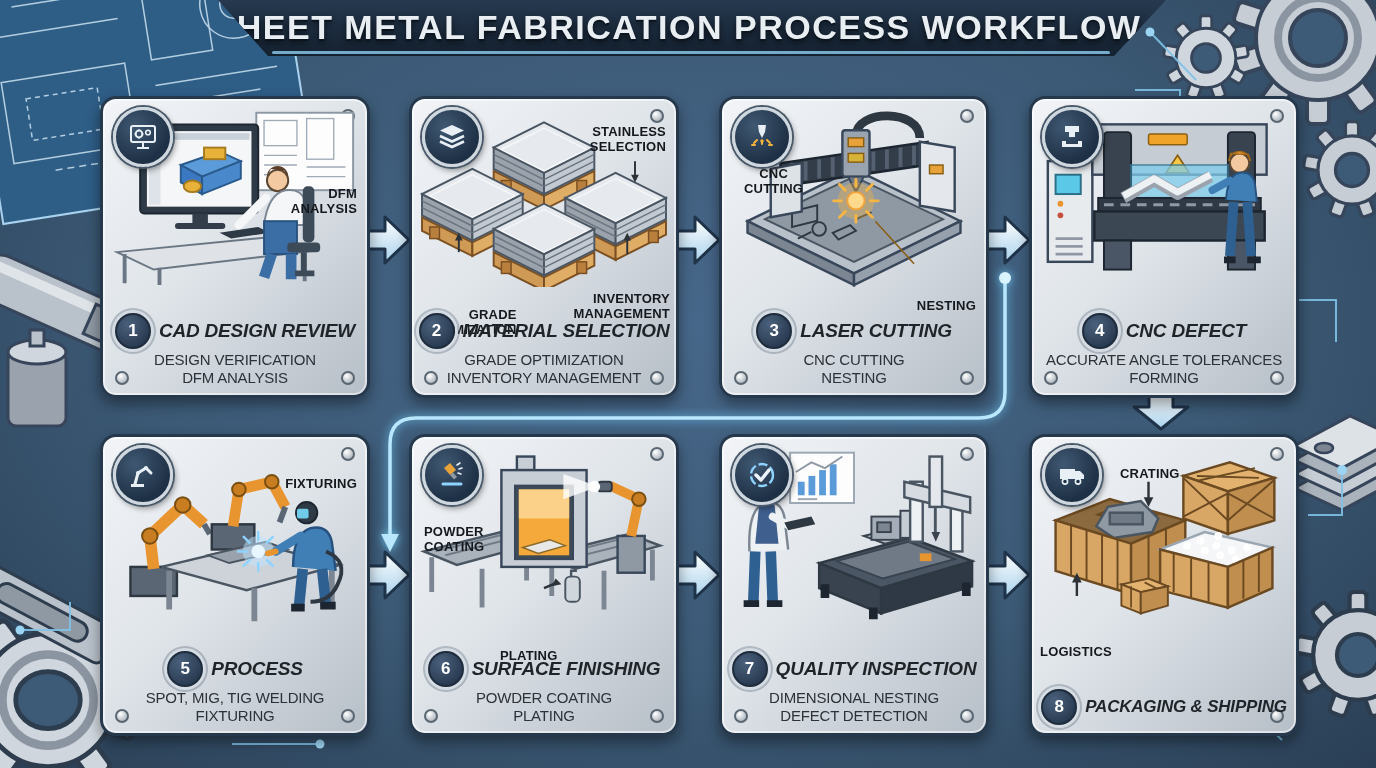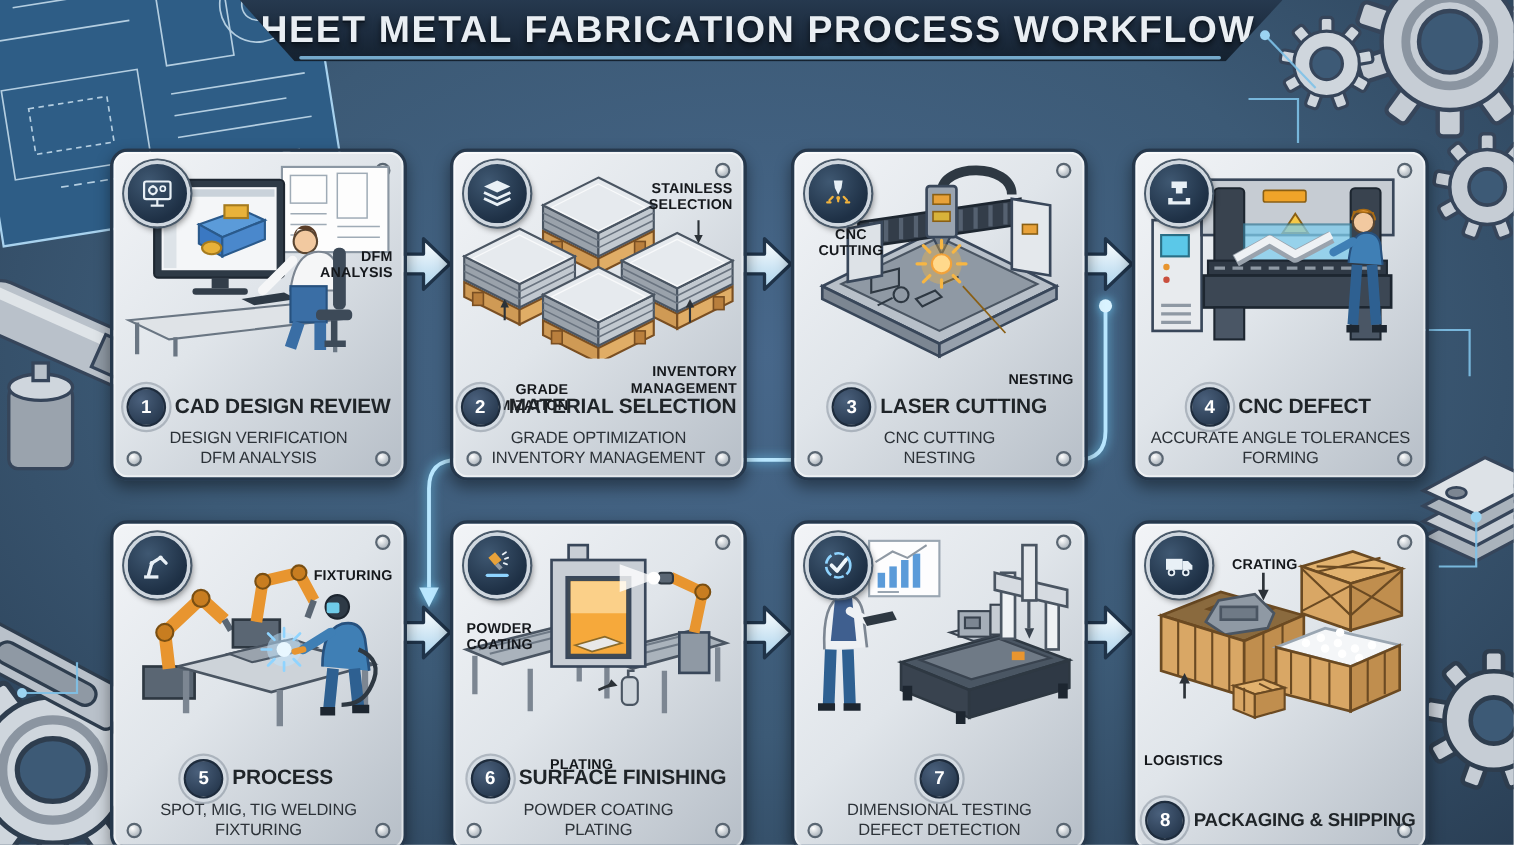--- a/index.html
+++ b/index.html
@@ -24,21 +24,20 @@
     position:absolute;left:0;right:0;top:0;line-height:54px;text-align:center;
     font-size:34px;font-weight:800;letter-spacing:1.5px;color:#e9eef3;
     text-shadow:0 2px 0 #0b1520, 0 4px 6px rgba(0,0,0,.6);
   }
   
   .card{
     position:absolute;width:264px;height:296px;z-index:3;
     background:linear-gradient(135deg,#f2f4f7 0%,#e0e5ea 45%,#b6bec7 100%);
     border:3px solid #26384c;border-radius:16px;
     box-shadow:0 6px 14px rgba(0,0,0,.4), inset 0 0 0 2px rgba(255,255,255,.55);
-    margin-top:39px;
   }
   .c0{left:100px;top:96px}.c1{left:409px;top:96px}.c2{left:719px;top:96px}.c3{left:1029px;top:96px}
   .c4{left:100px;top:434px}.c5{left:409px;top:434px}.c6{left:719px;top:434px}.c7{left:1029px;top:434px}
   .screw{position:absolute;width:10px;height:10px;border-radius:50%;
     background:radial-gradient(circle at 35% 30%,#fff,#98a3ad);border:2px solid #5a6672;}
   .screw.tr{top:10px;right:12px}.screw.bl{bottom:10px;left:12px}.screw.br{bottom:10px;right:12px}
   .icon-badge{
     position:absolute;top:8px;left:10px;width:54px;height:54px;border-radius:50%;z-index:4;
     background:radial-gradient(circle at 35% 30%,#3f5872,#1e3045 70%);
     border:3px solid #cfd7df;box-shadow:0 0 0 2px #4a5a6a, 2px 3px 6px rgba(0,0,0,.45);
@@ -61,21 +60,21 @@
   .c7 .a1{top:208px;left:8px}
   
   .caption{position:absolute;left:6px;right:6px;bottom:8px;text-align:center;z-index:6;}
   .title-row{display:flex;align-items:center;justify-content:center;gap:8px;}
   .num-badge{
     flex:0 0 auto;width:32px;height:32px;border-radius:50%;
     background:radial-gradient(circle at 35% 30%,#4a607c,#293b51 75%);
     border:2px solid #1e2c3d;box-shadow:0 0 0 3px #d5dce3, 0 0 0 5px #66748366;
     color:#fff;font-size:17px;font-weight:800;line-height:32px;text-align:center;
   }
-  .step-title{font-size:19px;font-weight:800;color:#1f2428;letter-spacing:-.2px;white-space:nowrap;}
+  .step-title{font-size:19px;font-weight:800;color:#1f2428;letter-spacing:-.2px;white-space:nowrap;font-style:italic;}
   .c7 .step-title{font-size:17px}
   .step-sub{margin-top:2px;font-size:15px;font-weight:400;color:#2c3238;
     line-height:1.2;white-space:pre-line;letter-spacing:-.2px;}
   
   .flow-arrow{position:absolute;z-index:3;width:54px;height:56px;}
   .ar0{left:357px;top:212px}.ar1{left:667px;top:212px}.ar2{left:977px;top:212px}
   .ar3{left:357px;top:547px}.ar4{left:667px;top:547px}.ar5{left:977px;top:547px}
   .down-arrow{position:absolute;z-index:3;left:1131px;top:391px;width:60px;height:40px;}
 </style>
 </head>
@@ -636,22 +635,23 @@
     <path d="M20,112 q-2,-44 16,-50 q16,-4 20,14 l4,34" fill="#eef1f4" stroke="#7c8692" stroke-width="2.5"></path>
     <path d="M30,64 q10,-6 16,0 l4,40 h-24 z" fill="#3f5f8f"></path>
     <path d="M44,76 l18,10" stroke="#eef1f4" stroke-width="8" stroke-linecap="round"></path>
     <polygon points="56,82 84,76 88,84 60,90" fill="#2e3842"></polygon>
     <path d="M26,112 l-2,52 M42,112 l2,52" stroke="#2e6091" stroke-width="11"></path>
     <path d="M14,166 h16 M38,166 h16" stroke="#1d2630" stroke-width="7"></path>
   </svg>
   <div class="caption">
     <div class="title-row">
       <span class="num-badge">7</span>
+      <span class="step-title">QUALITY INSPECTION</span>
     </div>
-    <div class="step-sub">DIMENSIONAL TESTING
+    <div class="step-sub">DIMENSIONAL NESTING
 DEFECT DETECTION</div>
   </div>
 </div>
 
 <div class="card c7">
   <span class="screw tr"></span>
   <span class="screw bl"></span>
   <span class="screw br"></span>
   <div class="icon-badge">
     <svg width="30" height="30" viewBox="0 0 30 30">

